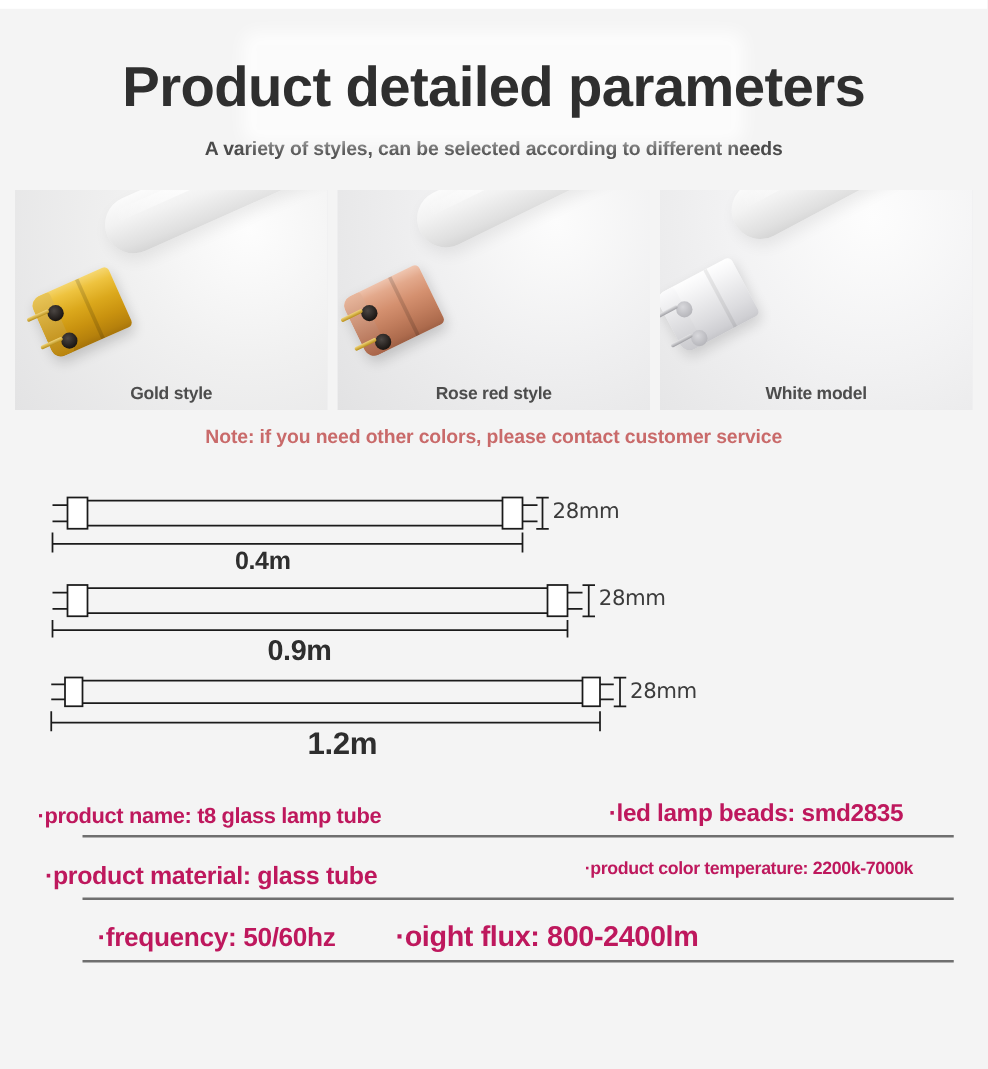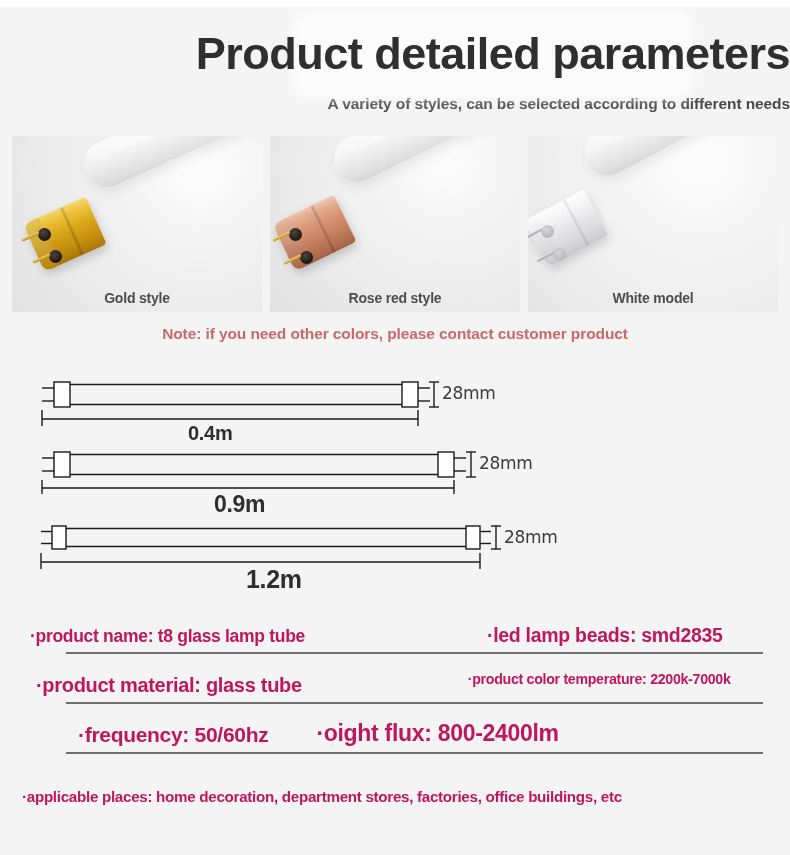--- a/index.html
+++ b/index.html
@@ -29,22 +29,22 @@
   .top-strip {
     position: absolute;
     top: 0; left: 0;
     width: 790px;
     height: 7px;
     background: #ffffff;
   }
 
   
   .header {
-    padding-top: 30px;
-    text-align: right;
+    padding-top: 46px;
+    text-align: center;
     position: relative;
   }
   .title-wrap {
     position: relative;
     display: inline-block;
   }
   .title-glow {
     position: absolute;
     left: 50%;
     top: 50%;
@@ -329,21 +329,21 @@
         <div class="socket" style="left:13px; top:89px; background:radial-gradient(circle at 40% 35%,#d8d8dc,#b3b3b8 80%);"></div>
         <div class="socket" style="left:25px; top:112px; background:radial-gradient(circle at 40% 35%,#d8d8dc,#b3b3b8 80%);"></div>
         <div class="pin pin-steel" style="left:-4px; top:96px; transform:rotate(-28deg);"></div>
         <div class="pin pin-steel" style="left:8px; top:119px; transform:rotate(-28deg);"></div>
       </div>
       <div class="card-caption">White model</div>
     </div>
 
   </div>
 
-  <div class="note">Note: if you need other colors, please contact customer product</div>
+  <div class="note">Note: if you need other colors, please contact customer service</div>
 
   <div class="dims">
 
     <div class="dim-row">
       <svg class="dim-svg" width="470" height="60" viewBox="0 0 470 60">
         <g stroke="#1b1b1b" stroke-width="1.4" fill="none">
           <rect x="16" y="8" width="16" height="25" fill="#fff"></rect>
           <line x1="32" y1="10.5" x2="364" y2="10.5"></line>
           <line x1="32" y1="30.5" x2="364" y2="30.5"></line>
           <rect x="364" y="8" width="16" height="25" fill="#fff"></rect>
@@ -424,19 +424,16 @@
       <div class="spec-cell c-temp">·product color temperature: 2200k-7000k</div>
       <div class="divider"></div>
     </div>
 
     <div class="spec-row">
       <div class="spec-cell c-freq">·frequency: 50/60hz</div>
       <div class="spec-cell c-flux">·oight flux: 800-2400lm</div>
       <div class="divider"></div>
     </div>
 
-    <div class="spec-row last">
-      <div class="spec-cell c-places">·applicable places: home decoration, department stores, factories, office buildings, etc</div>
-    </div>
 
   </div>
 
 </div>
 
 </body></html>

